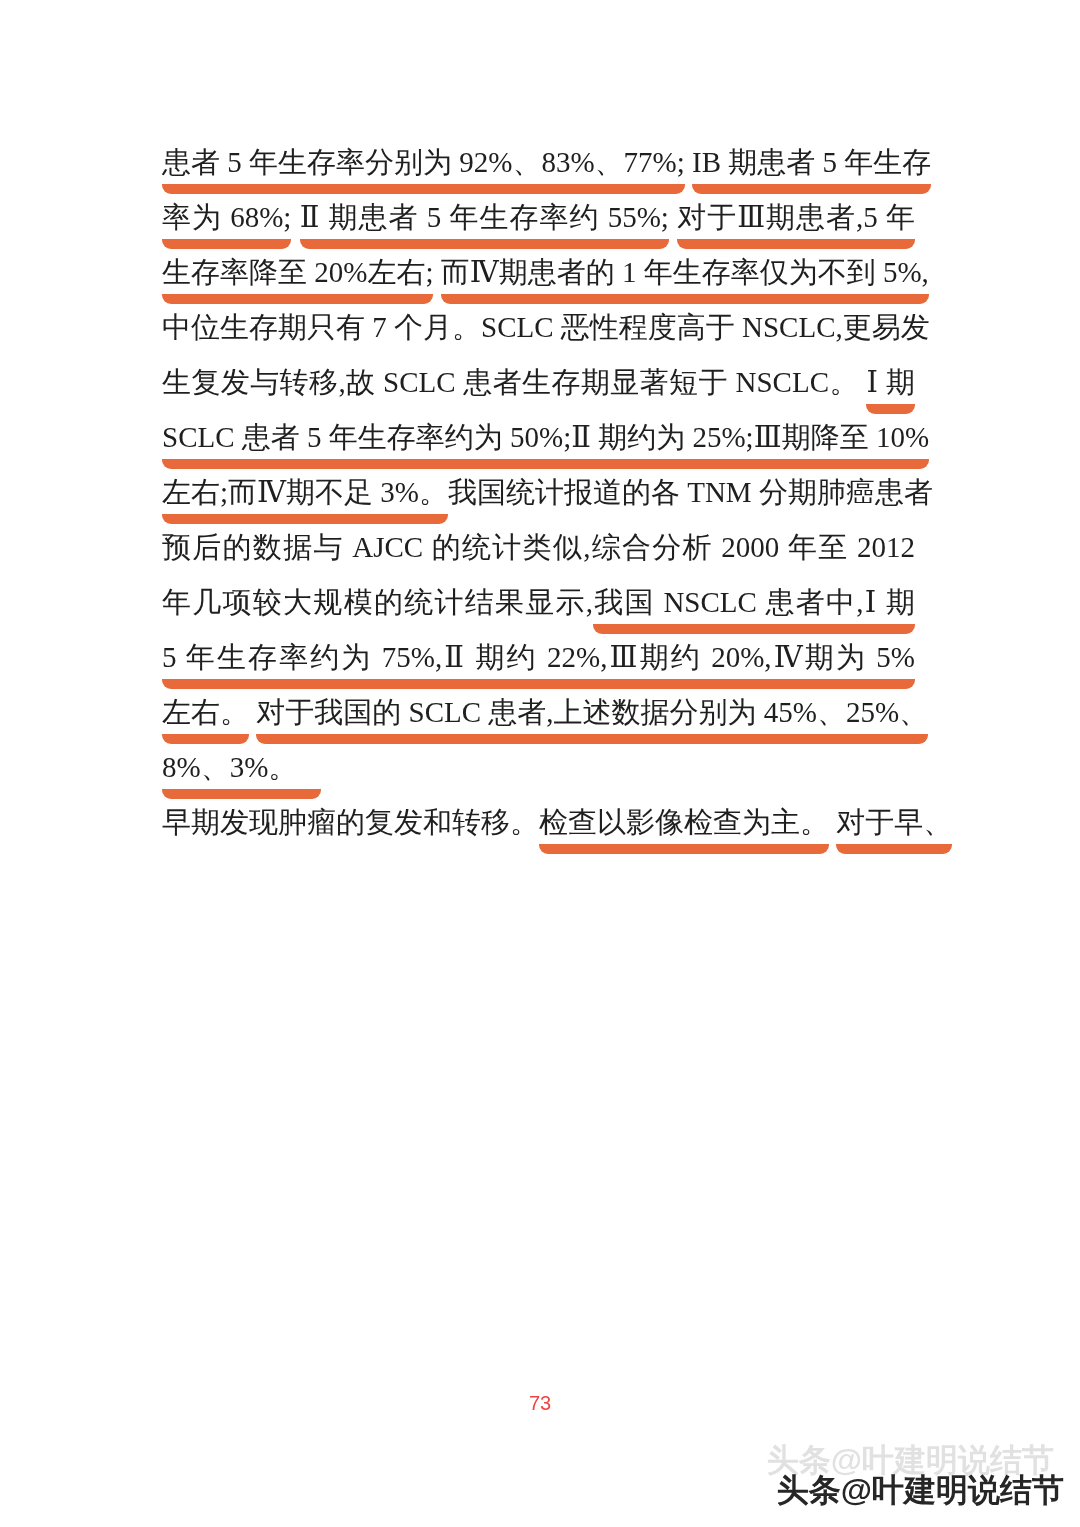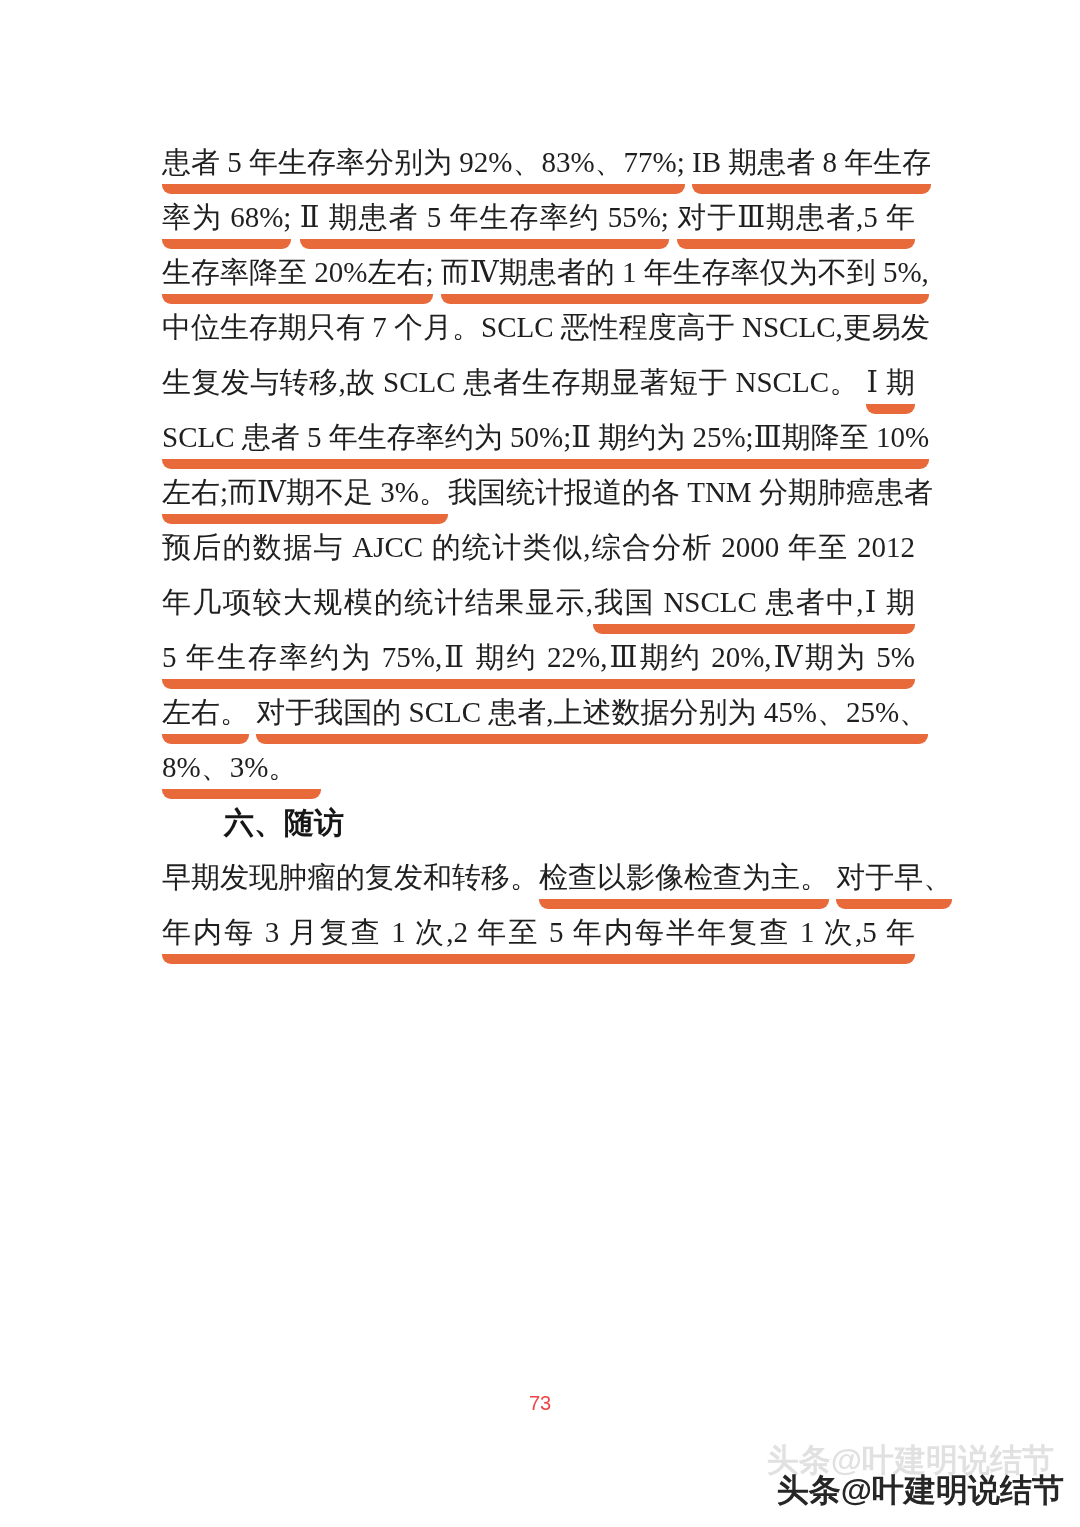--- a/index.html
+++ b/index.html
@@ -58,37 +58,35 @@
     white-space:nowrap;
   }
 </style>
 </head>
 <body>
 
 <div class="page">
 
   <div class="text-block">
     <div id="para1">
-        <div class="line"><span class="seg ul">患者 5 年生存率分别为 92%、83%、77%;</span><span class="seg"> </span><span class="seg ul">IB 期患者 8 年生存</span></div>
+        <div class="line"><span class="seg ul">患者 5 年生存率分别为 92%、83%、77%;</span><span class="seg"> </span><span class="seg ul">IB 期患者 5 年生存</span></div>
         <div class="line"><span class="seg ul">率为 68%;</span><span class="seg"> </span><span class="seg ul">Ⅱ 期患者 5 年生存率约 55%;</span><span class="seg"> </span><span class="seg ul">对于Ⅲ期患者,5 年</span></div>
         <div class="line"><span class="seg ul">生存率降至 20%左右;</span><span class="seg"> </span><span class="seg ul">而Ⅳ期患者的 1 年生存率仅为不到 5%,</span></div>
         <div class="line"><span class="seg">中位生存期只有 7 个月。SCLC 恶性程度高于 NSCLC,更易发</span></div>
         <div class="line"><span class="seg">生复发与转移,故 SCLC 患者生存期显著短于 NSCLC。</span><span class="seg"> </span><span class="seg ul">Ⅰ 期</span></div>
         <div class="line"><span class="seg ul">SCLC 患者 5 年生存率约为 50%;Ⅱ 期约为 25%;Ⅲ期降至 10%</span></div>
         <div class="line"><span class="seg ul">左右;而Ⅳ期不足 3%。</span><span class="seg">我国统计报道的各 TNM 分期肺癌患者</span></div>
         <div class="line"><span class="seg">预后的数据与 AJCC 的统计类似,综合分析 2000 年至 2012</span></div>
         <div class="line"><span class="seg">年几项较大规模的统计结果显示,</span><span class="seg ul">我国 NSCLC 患者中,Ⅰ 期</span></div>
         <div class="line"><span class="seg ul">5 年生存率约为 75%,Ⅱ 期约 22%,Ⅲ期约 20%,Ⅳ期为 5%</span></div>
         <div class="line"><span class="seg ul">左右。</span><span class="seg"> </span><span class="seg ul">对于我国的 SCLC 患者,上述数据分别为 45%、25%、</span></div>
         <div class="line short"><span class="seg ul pad">8%、3%。</span></div>
       </div>
-    <h2 class="heading">六、随访</h2>
     <div id="para2">
         <div class="line"><span class="seg">早期发现肿瘤的复发和转移。</span><span class="seg ul">检查以影像检查为主。</span><span class="seg"> </span><span class="seg ul">对于早、</span></div>
-        <div class="line"><span class="seg ul">年内每 3 月复查 1 次,2 年至 5 年内每半年复查 1 次,5 年</span></div>
       </div>
   </div>
 
   <div class="page-number">73</div>
 
   <div class="watermark">
     <span class="wm-ghost">头条@叶建明说结节</span>
     <span class="wm-main">头条@叶建明说结节</span>
   </div>
 

